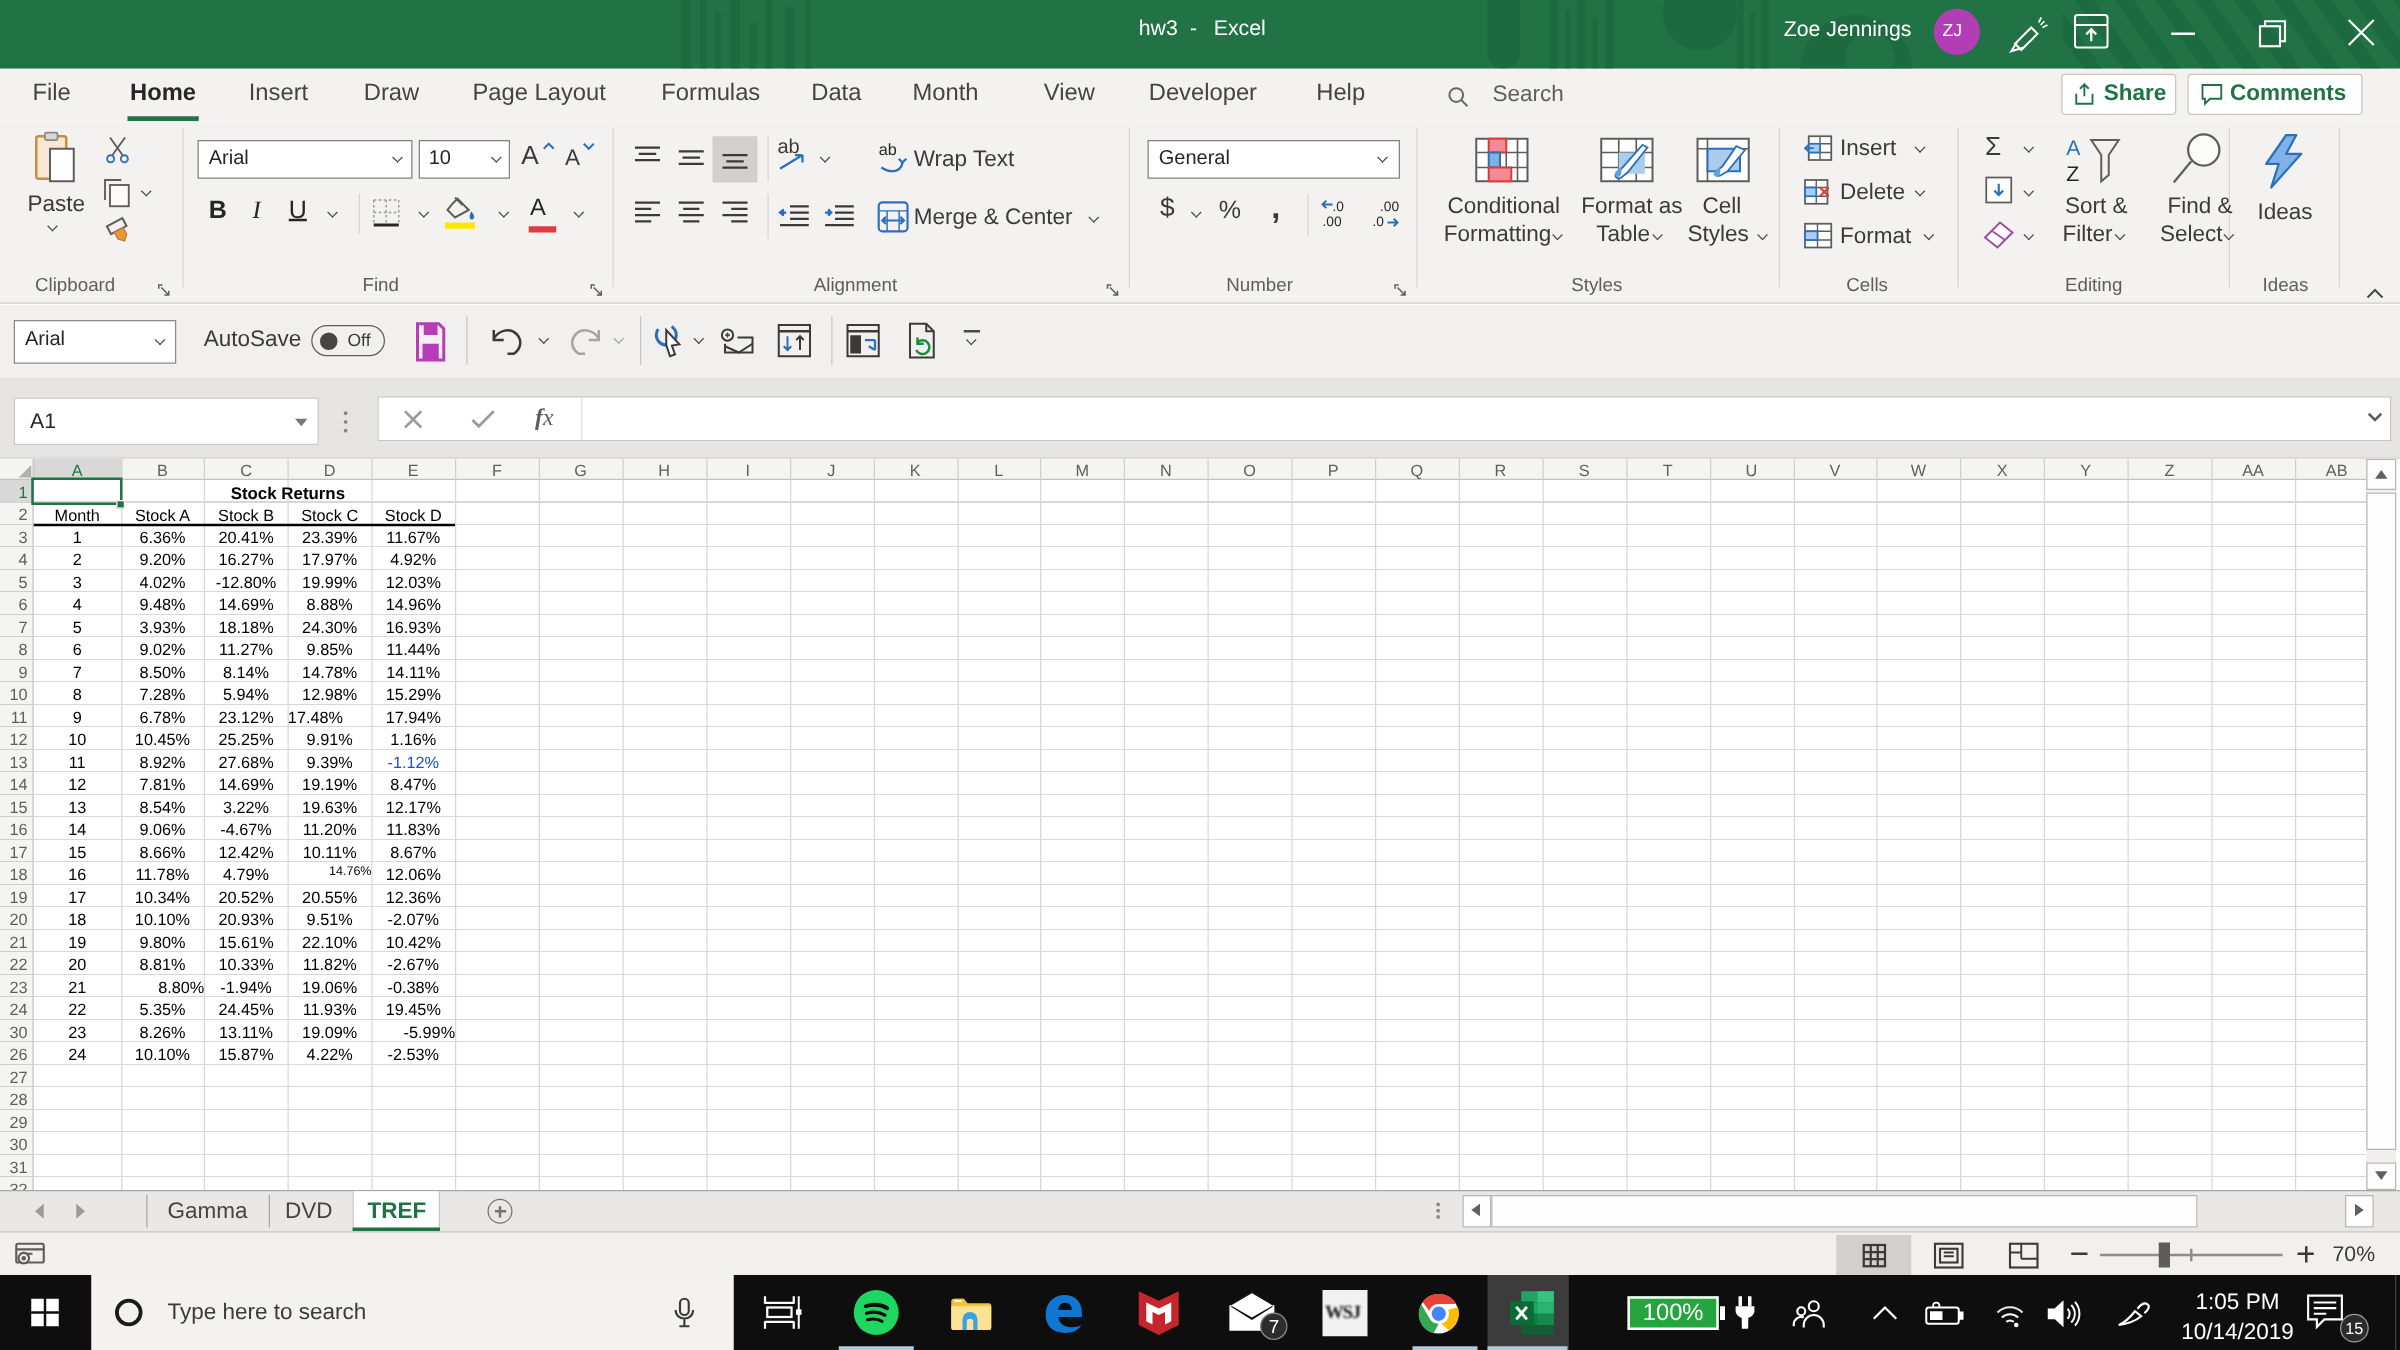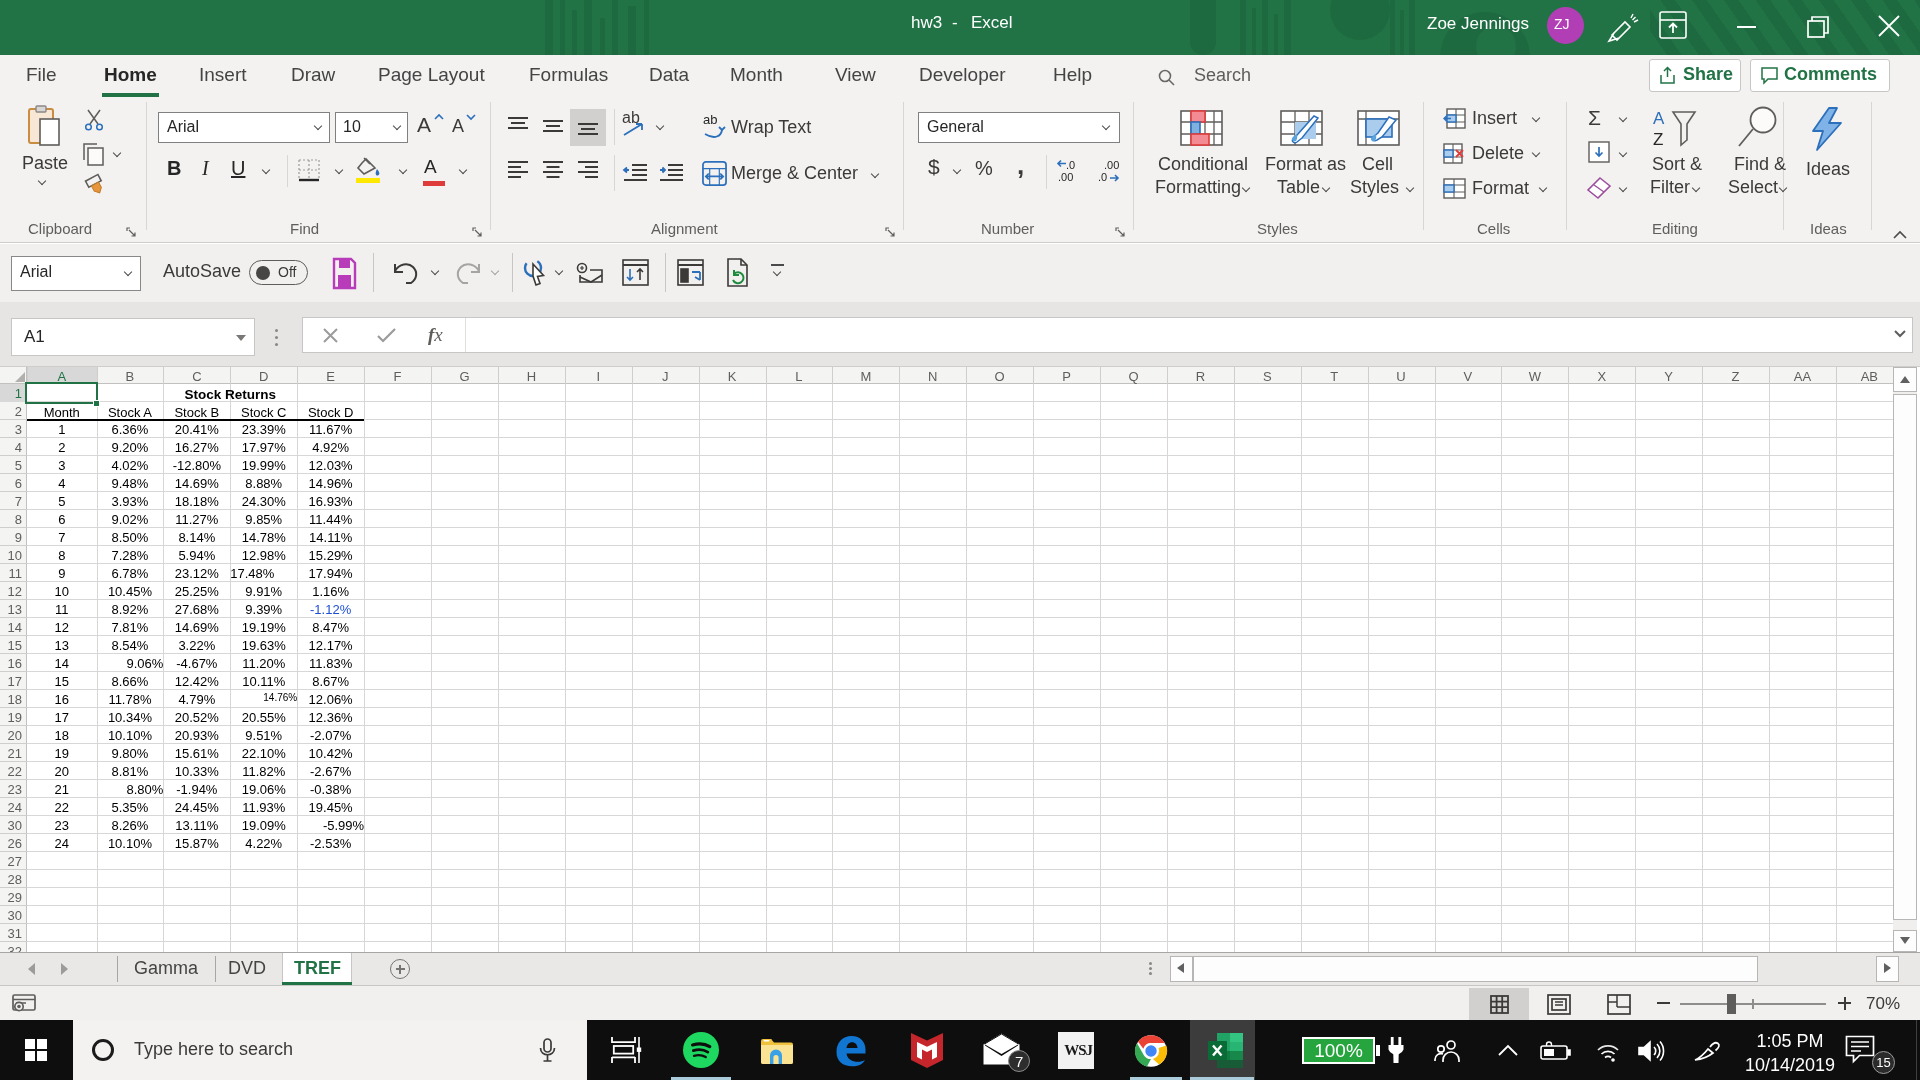--- a/index.html
+++ b/index.html
@@ -617,21 +617,21 @@
   <div class="t" style="left:96.5px;top:253px;width:66.9px;text-align:center;font-size:13px;color:#000">7.81%</div>
   <div class="t" style="left:163.4px;top:253px;width:66.9px;text-align:center;font-size:13px;color:#000">14.69%</div>
   <div class="t" style="left:230.3px;top:253px;width:66.89999999999998px;text-align:center;font-size:13px;color:#000">19.19%</div>
   <div class="t" style="left:297.2px;top:253px;width:66.90000000000003px;text-align:center;font-size:13px;color:#000">8.47%</div>
   <div class="t" style="left:27px;top:271px;width:69.5px;text-align:center;font-size:13px;color:#000">13</div>
   <div class="t" style="left:96.5px;top:271px;width:66.9px;text-align:center;font-size:13px;color:#000">8.54%</div>
   <div class="t" style="left:163.4px;top:271px;width:66.9px;text-align:center;font-size:13px;color:#000">3.22%</div>
   <div class="t" style="left:230.3px;top:271px;width:66.89999999999998px;text-align:center;font-size:13px;color:#000">19.63%</div>
   <div class="t" style="left:297.2px;top:271px;width:66.90000000000003px;text-align:center;font-size:13px;color:#000">12.17%</div>
   <div class="t" style="left:27px;top:289px;width:69.5px;text-align:center;font-size:13px;color:#000">14</div>
-  <div class="t" style="left:96.5px;top:289px;width:66.9px;text-align:right;font-size:13px;color:#000">9.06%</div>
+  <div class="t" style="left:96.5px;top:289px;width:66.9px;text-align:center;font-size:13px;color:#000">9.06%</div>
   <div class="t" style="left:163.4px;top:289px;width:66.9px;text-align:center;font-size:13px;color:#000">-4.67%</div>
   <div class="t" style="left:230.3px;top:289px;width:66.89999999999998px;text-align:center;font-size:13px;color:#000">11.20%</div>
   <div class="t" style="left:297.2px;top:289px;width:66.90000000000003px;text-align:center;font-size:13px;color:#000">11.83%</div>
   <div class="t" style="left:27px;top:307px;width:69.5px;text-align:center;font-size:13px;color:#000">15</div>
   <div class="t" style="left:96.5px;top:307px;width:66.9px;text-align:center;font-size:13px;color:#000">8.66%</div>
   <div class="t" style="left:163.4px;top:307px;width:66.9px;text-align:center;font-size:13px;color:#000">12.42%</div>
   <div class="t" style="left:230.3px;top:307px;width:66.89999999999998px;text-align:center;font-size:13px;color:#000">10.11%</div>
   <div class="t" style="left:297.2px;top:307px;width:66.90000000000003px;text-align:center;font-size:13px;color:#000">8.67%</div>
   <div class="t" style="left:27px;top:325px;width:69.5px;text-align:center;font-size:13px;color:#000">16</div>
   <div class="t" style="left:96.5px;top:325px;width:66.9px;text-align:center;font-size:13px;color:#000">11.78%</div>
@@ -790,21 +790,21 @@
   <svg style="left:983px;top:13px" width="37" height="32" viewBox="0 0 37 32">
     <path d="M0.5 11.5 L18.5 0.5 L36.5 11.5 L18.5 22 Z" fill="#fff"></path>
     <path d="M0.5 11.5 H36.5 V31.5 H0.5 Z" fill="#fff"></path>
     <path d="M2 11.5 L18.5 21 L35 11.5 L35 12.5 L18.5 23 L2 12.5 Z" fill="#0e0e0e"></path>
     <path d="M1.5 11 L18.5 1 L35.5 11" fill="none" stroke="#0e0e0e" stroke-width="1"></path>
   </svg>
   <div class="ab" style="left:1008px;top:30px;width:22px;height:22px;border-radius:50%;background:#2d2d2d;border:1.5px solid #8a8a8a"></div>
   <div class="t" style="left:1015px;top:33px;font-size:15px;color:#fff">7</div>
 
   <div class="ab" style="left:1058px;top:12px;width:36px;height:37px;background:#f2f2f2"></div>
-  <div class="t" style="left:1060px;top:22px;width:32px;text-align:right;font-size:15px;color:#1a1a1a;font-family:'Liberation Serif',serif;font-weight:bold;letter-spacing:-1px;filter:blur(0.7px)">WSJ</div>
+  <div class="t" style="left:1060px;top:22px;width:32px;text-align:left;font-size:15px;color:#1a1a1a;font-family:'Liberation Serif',serif;font-weight:bold;letter-spacing:-1px;filter:blur(0.7px)">WSJ</div>
 
   <svg style="left:1134px;top:14px" width="34" height="34" viewBox="0 0 28 28">
     <circle cx="14" cy="14" r="13" fill="#fff"></circle>
     <path d="M14 1 a13 13 0 0 1 11.3 6.5 H14 a6.6 6.6 0 0 0 -6.3 4.6 L3.3 6.3 A13 13 0 0 1 14 1 Z" fill="#ea4335"></path>
     <path d="M26.6 9.5 a13 13 0 0 1 -5.9 15.6 L15.6 20.5 a6.6 6.6 0 0 0 4.6 -9 Z" fill="#fbbc05"></path>
     <path d="M2.5 7.7 L8 17.2 a6.6 6.6 0 0 0 6 3.4 l-3.4 6.3 A13 13 0 0 1 2.5 7.7 Z" fill="#34a853"></path>
     <circle cx="14" cy="14" r="5.4" fill="#4285f4" stroke="#fff" stroke-width="1.4"></circle>
   </svg>
 
   <div class="ab" style="left:1190px;top:0;width:65px;height:60px;background:#3c3c3c"></div>

